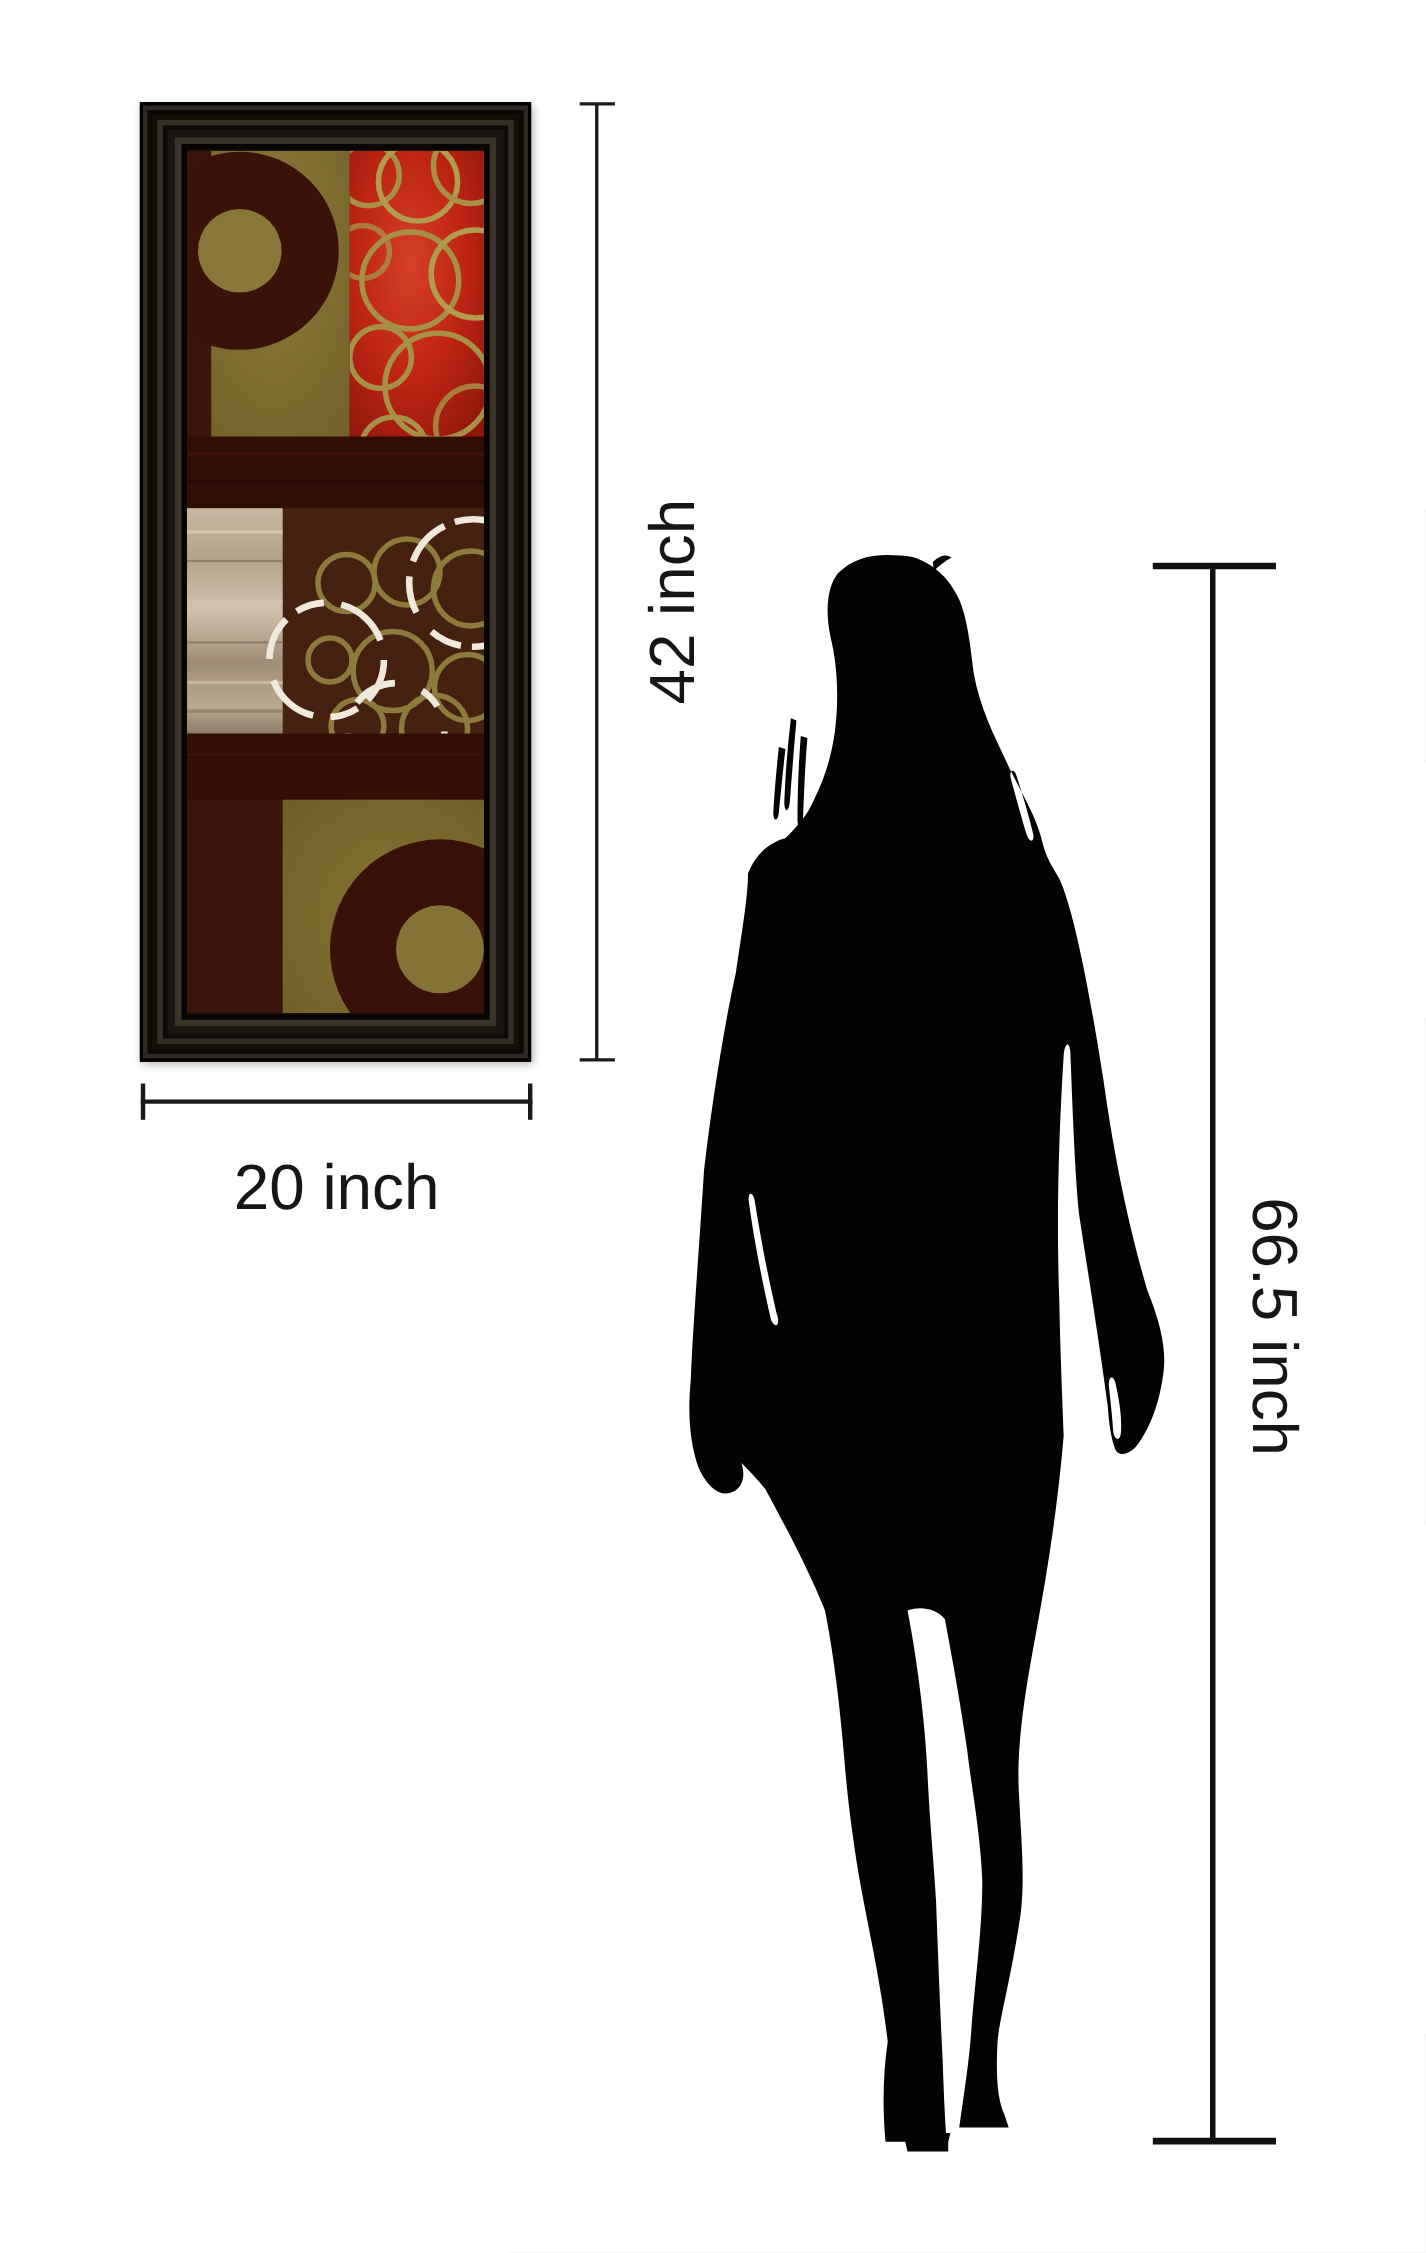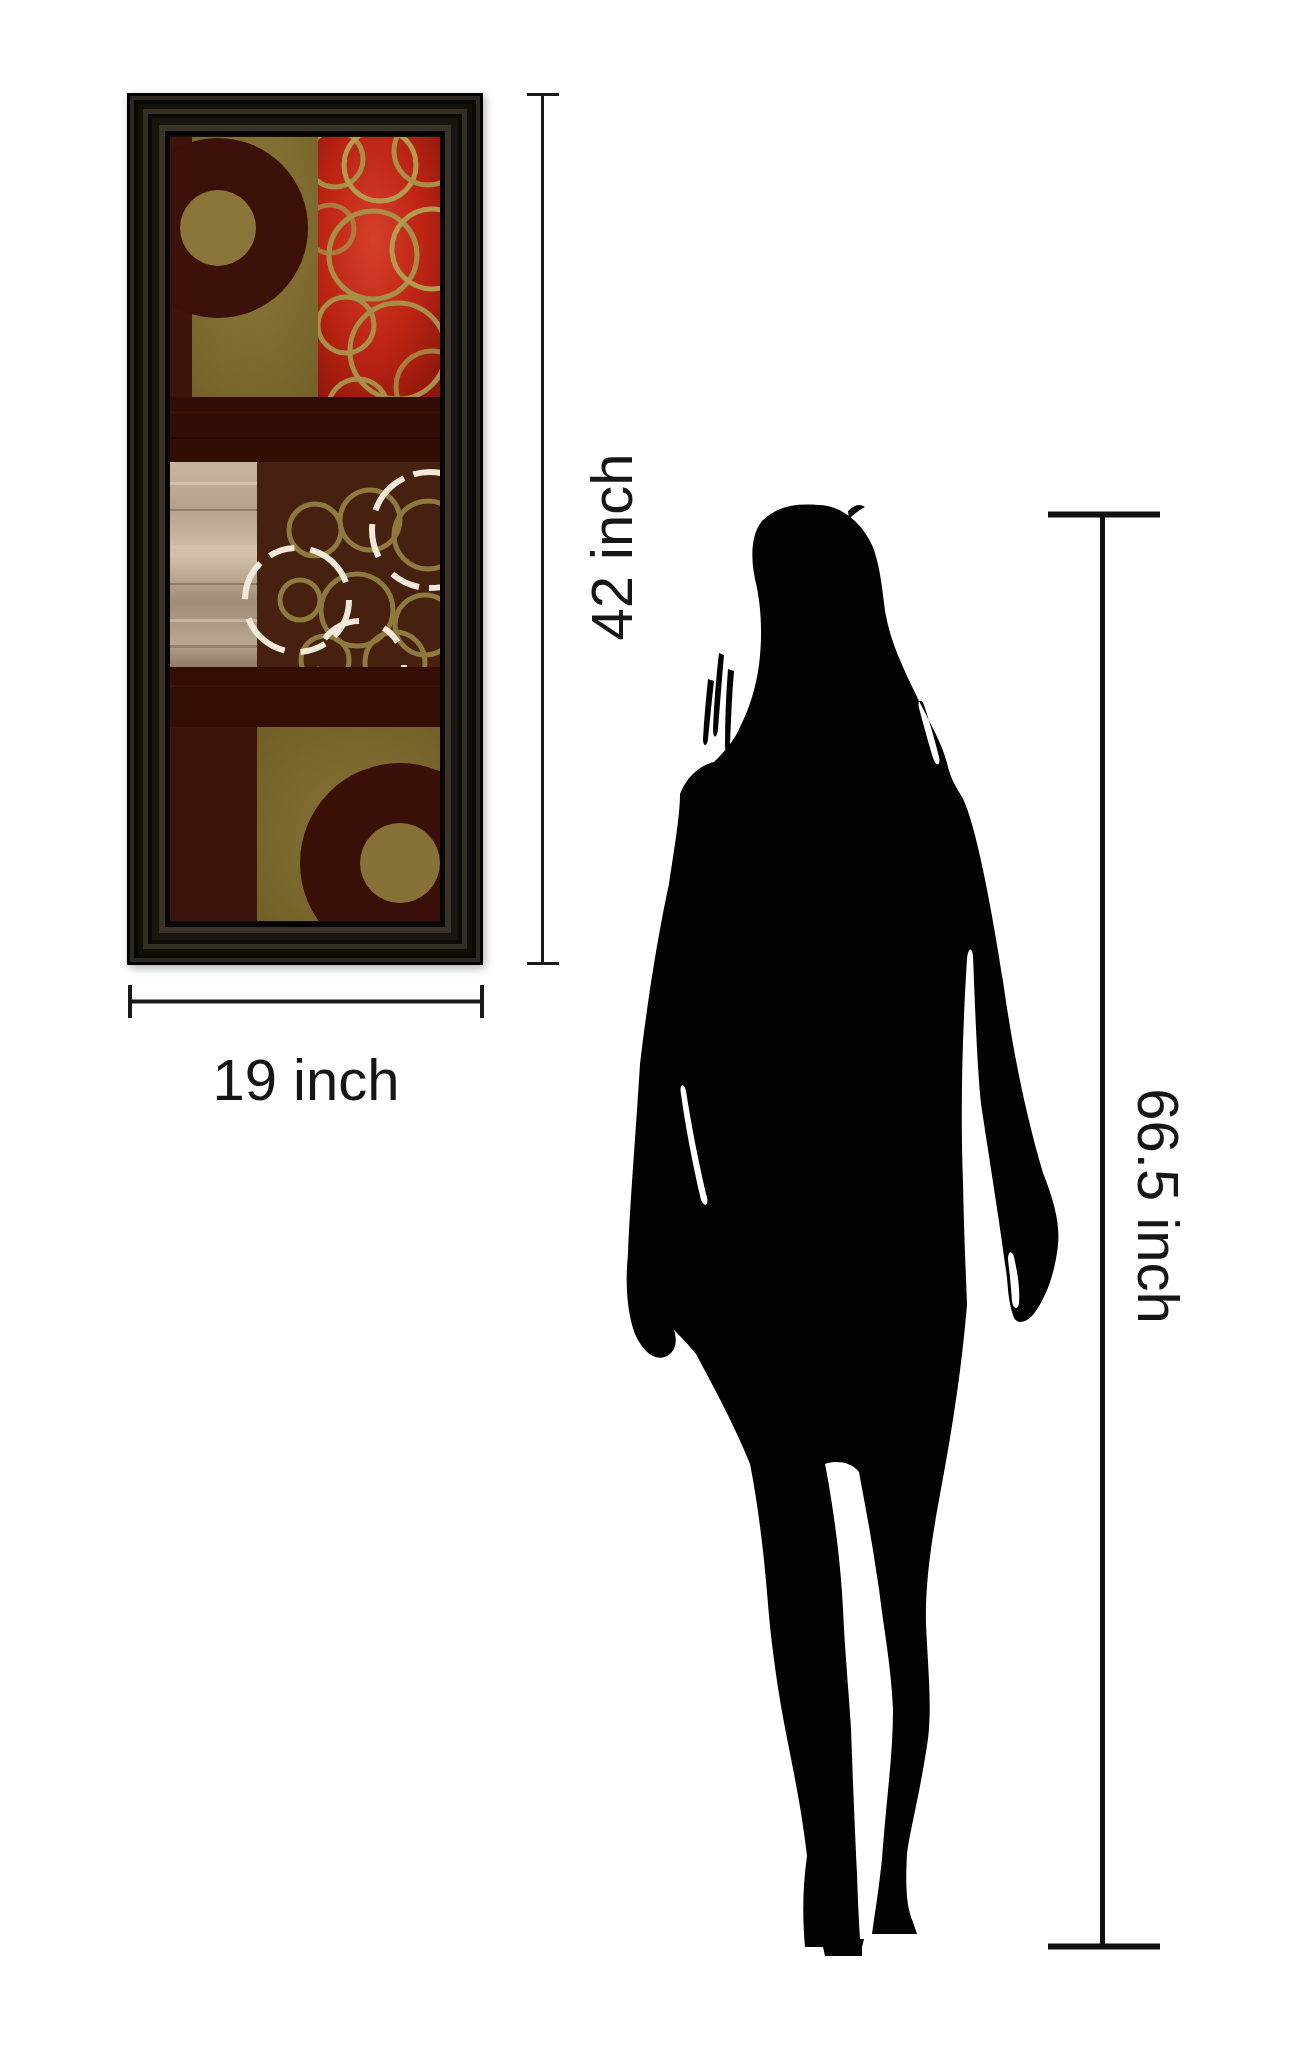--- a/index.html
+++ b/index.html
@@ -252,16 +252,16 @@
       <line x1="482" y1="985" x2="482" y2="1018" stroke-width="4"></line>
     </g>
     <g stroke="#111111">
       <line x1="1102.5" y1="514" x2="1102.5" y2="1947" stroke-width="5"></line>
       <line x1="1048" y1="514.5" x2="1160" y2="514.5" stroke-width="6"></line>
       <line x1="1048" y1="1946.5" x2="1160" y2="1946.5" stroke-width="6"></line>
     </g>
   </svg>
 
   <div class="dim-label label-42">42 inch</div>
-  <div class="dim-label label-18">19 inch</div>
+  <div class="dim-label label-18">20 inch</div>
   <div class="dim-label label-665">66.5 inch</div>
 
 </div>
 
 </body></html>

